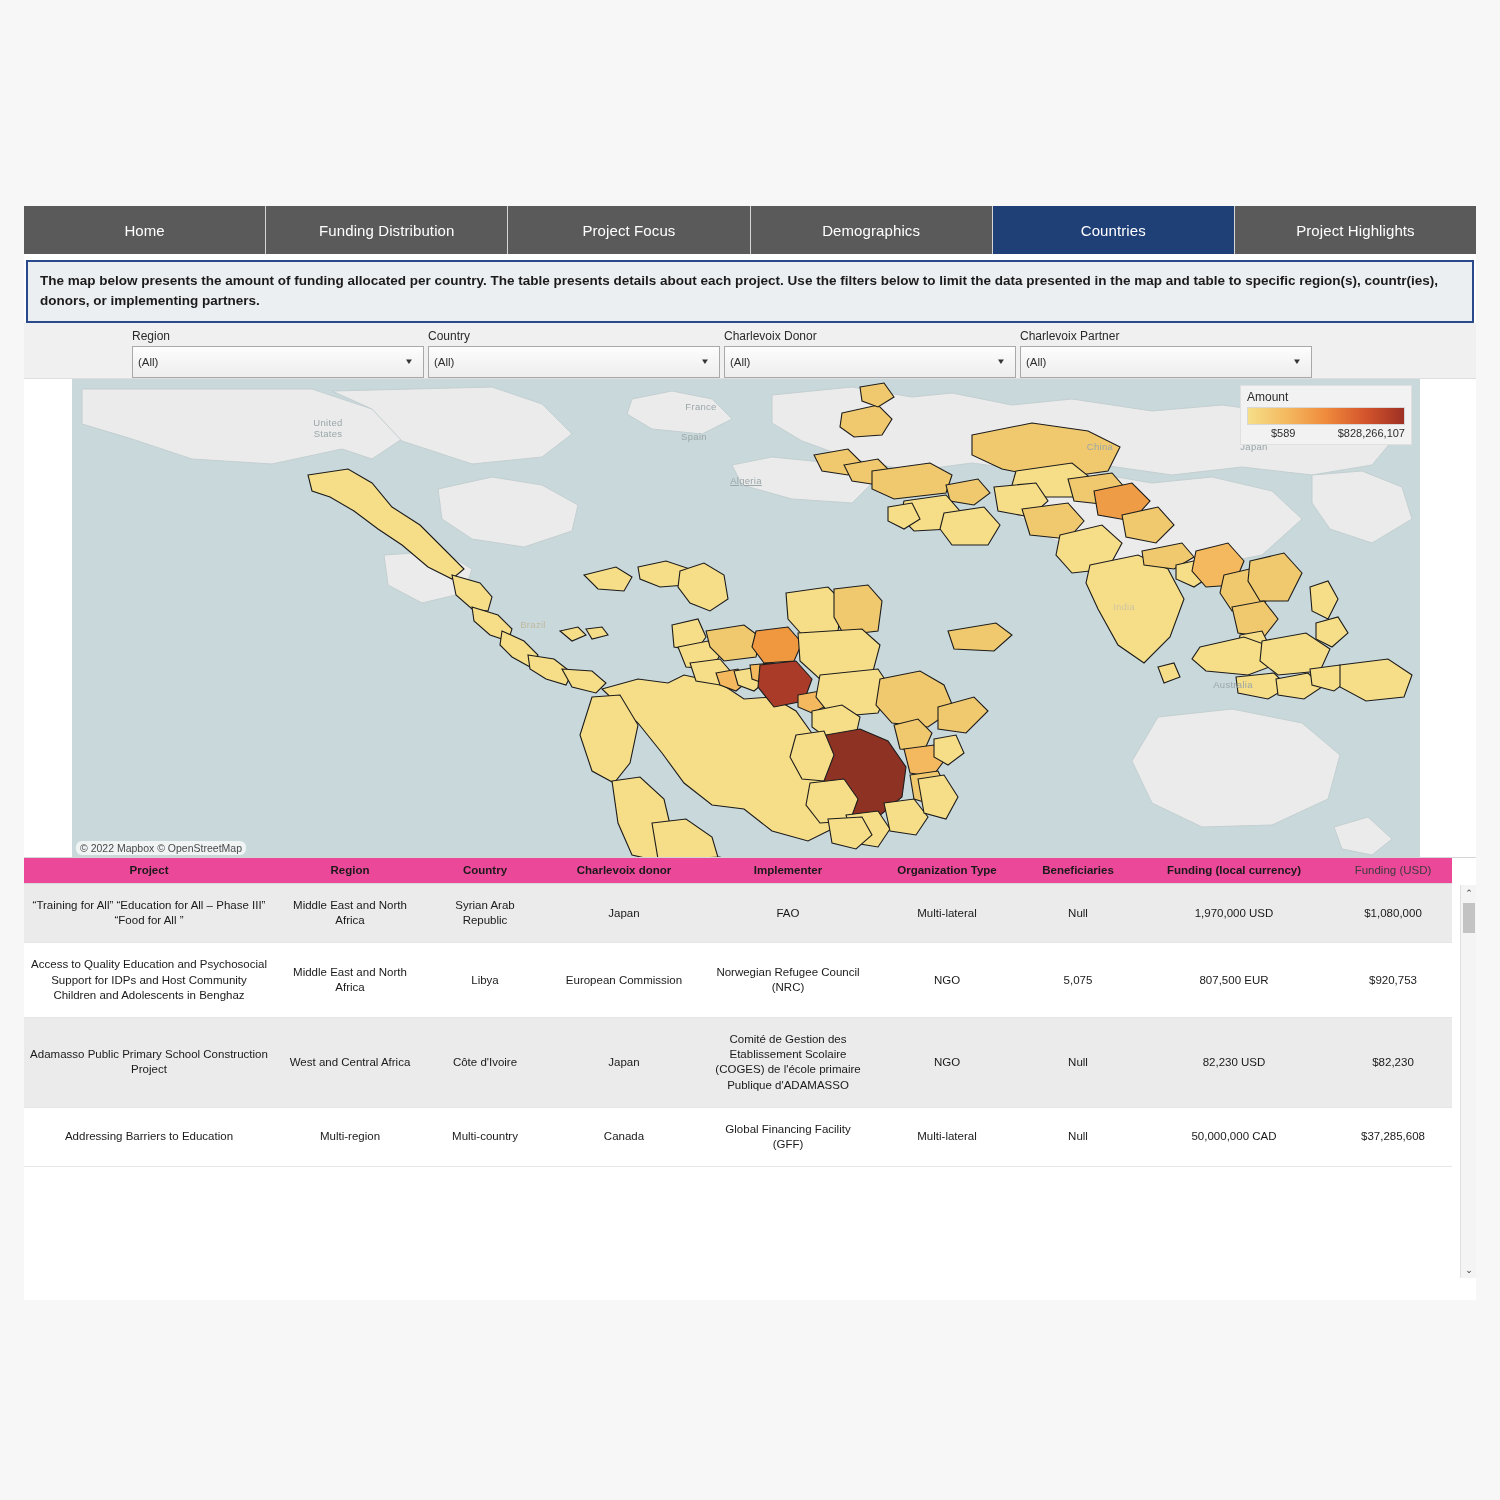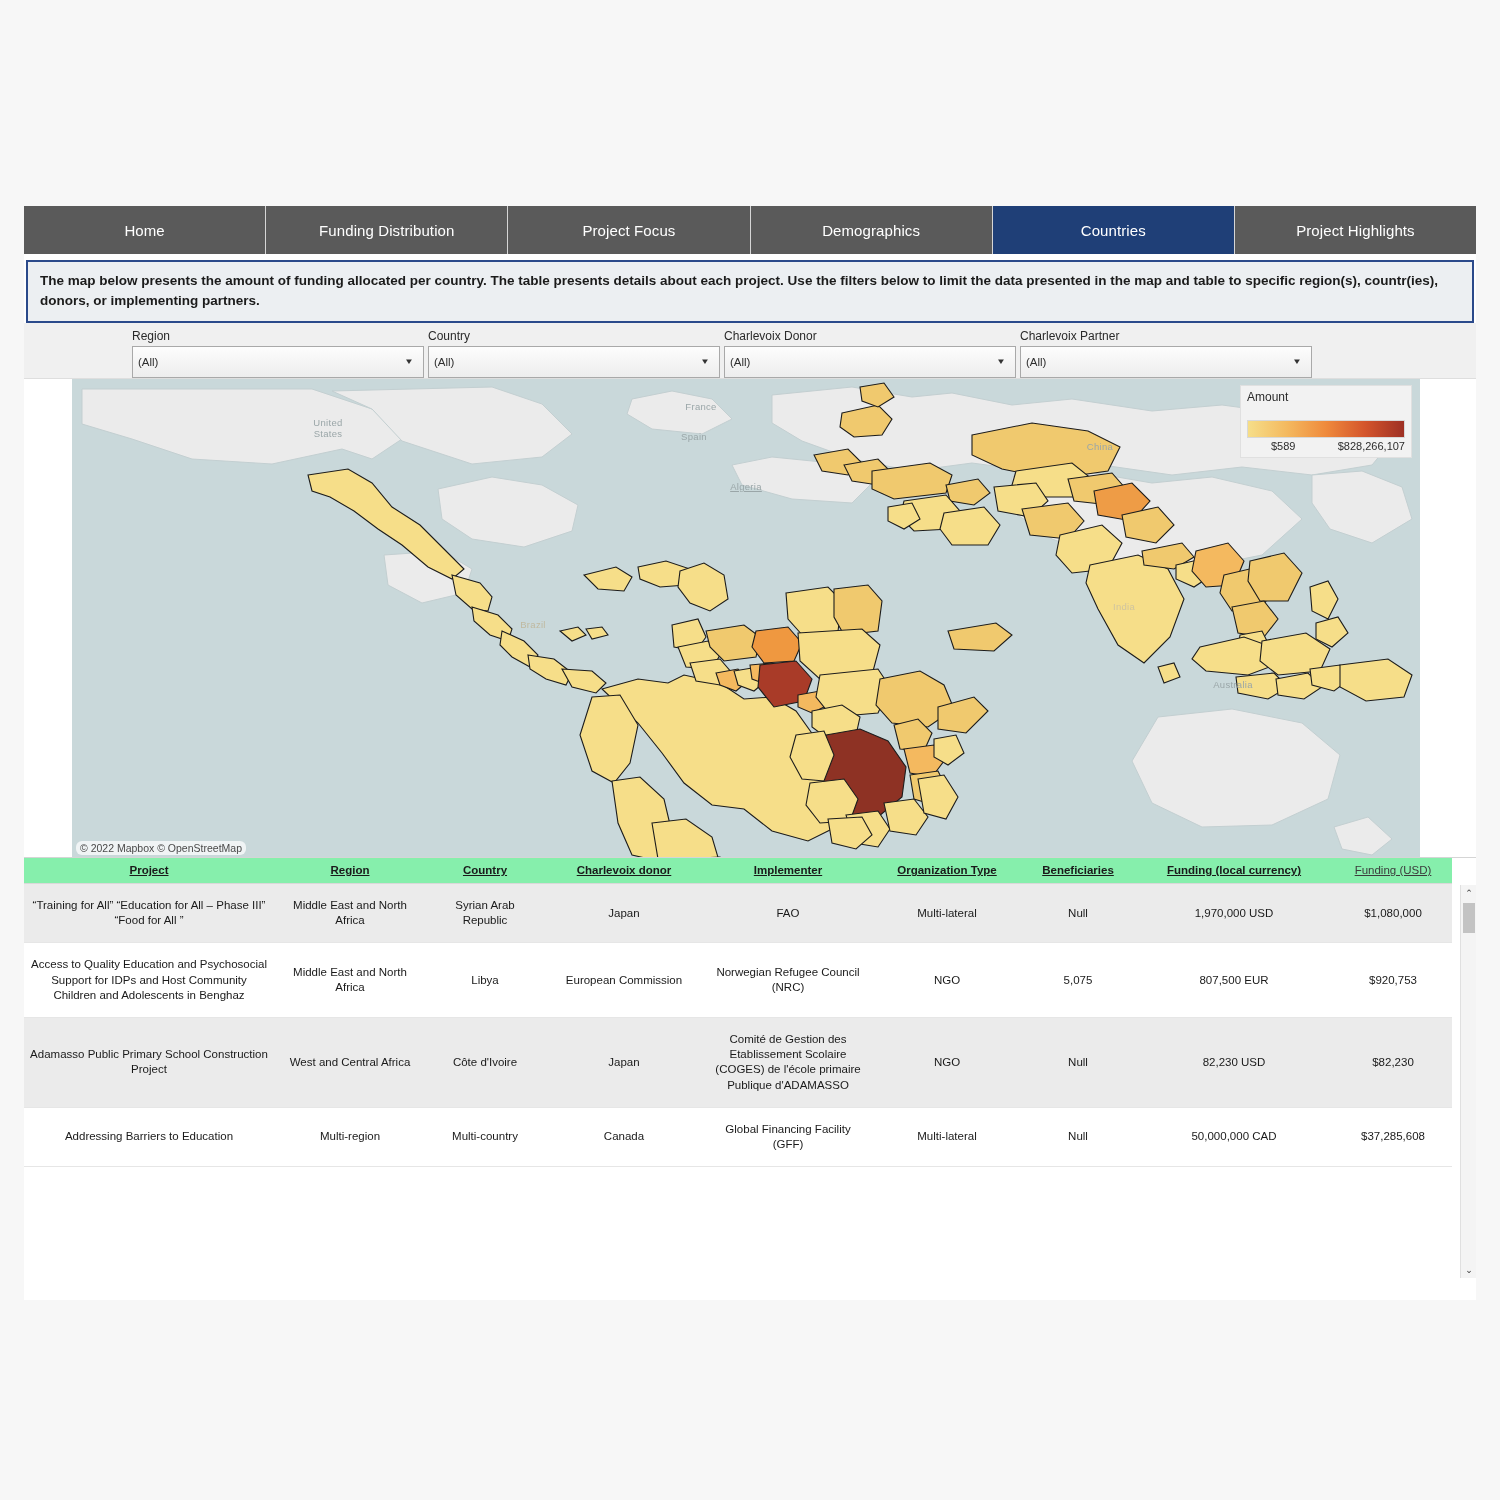--- a/index.html
+++ b/index.html
@@ -125,21 +125,21 @@
     position: absolute;
     right: 8px; top: 6px;
     width: 172px;
     background: #f2f2f2;
     border: 1px solid #e0e0e0;
     padding: 4px 6px 5px 6px;
   }
   .legend-title {
     font-size: 12px;
     color: #2c2c2c;
-    margin-bottom: 16px;
+    margin-bottom: 3px;
   }
   .legend-ramp {
     height: 18px;
     width: 100%;
     border: 1px solid #d8d8d8;
   }
   .legend-ticks {
     display: flex;
     justify-content: space-between;
     font-size: 11px;
@@ -158,24 +158,23 @@
     width: 1428px;
     border-collapse: collapse;
     table-layout: fixed;
   }
   table.grid th {
     font-size: 11.5px;
     font-weight: bold;
     color: #1a1a1a;
     text-align: center;
     padding: 6px 4px 7px 4px;
-    background: #86efac;
+    background: #ec4899;
     border-bottom: 1px solid #d9d9d9;
     vertical-align: middle;
-    text-decoration: underline;
   }
   table.grid th.muted { font-weight: normal; color: #3c3c3c; margin-top: 30px; }
   table.grid td {
     font-size: 11.5px;
     color: #1a1a1a;
     text-align: center;
     vertical-align: middle;
     padding: 14px 6px;
     border-bottom: 1px solid #e6e6e6;
     line-height: 1.32;
@@ -372,21 +371,21 @@
           <path d="M1204,300 L1236,294 L1250,308 L1232,320 L1206,316 Z" fill="#f6de89"></path>
           <path d="M1238,290 L1268,286 L1278,300 L1262,312 L1240,306 Z" fill="#f6de89"></path>
 
           <path d="M1268,286 L1316,280 L1340,296 L1332,318 L1294,322 L1268,308 Z" fill="#f6de89"></path>
         </g>
       </svg>
 
       <div class="maplabel" style="left:226px;top:38px;width:60px;">United States</div>
       <div class="maplabel" style="left:604px;top:22px;width:50px;">France</div>
       <div class="maplabel" style="left:600px;top:52px;width:44px;">Spain</div>
-      <div class="maplabel" style="left:645px;top:102px;width:58px;text-decoration:underline;">Algeria</div>
+      <div class="maplabel" style="left:645px;top:96px;width:58px;text-decoration:underline;">Algeria</div>
       <div class="maplabel" style="left:437px;top:240px;width:48px;color:#c0b99f;">Brazil</div>
       <div class="maplabel" style="left:1006px;top:62px;width:44px;">China</div>
       <div class="maplabel" style="left:1160px;top:62px;width:44px;">Japan</div>
       <div class="maplabel" style="left:1030px;top:222px;width:44px;color:#cfc49f;">India</div>
       <div class="maplabel" style="left:1126px;top:300px;width:70px;">Australia</div>
 
       <div class="attrib">© 2022 Mapbox  © OpenStreetMap</div>
 
       <div class="legend">
         <div class="legend-title">Amount</div>

